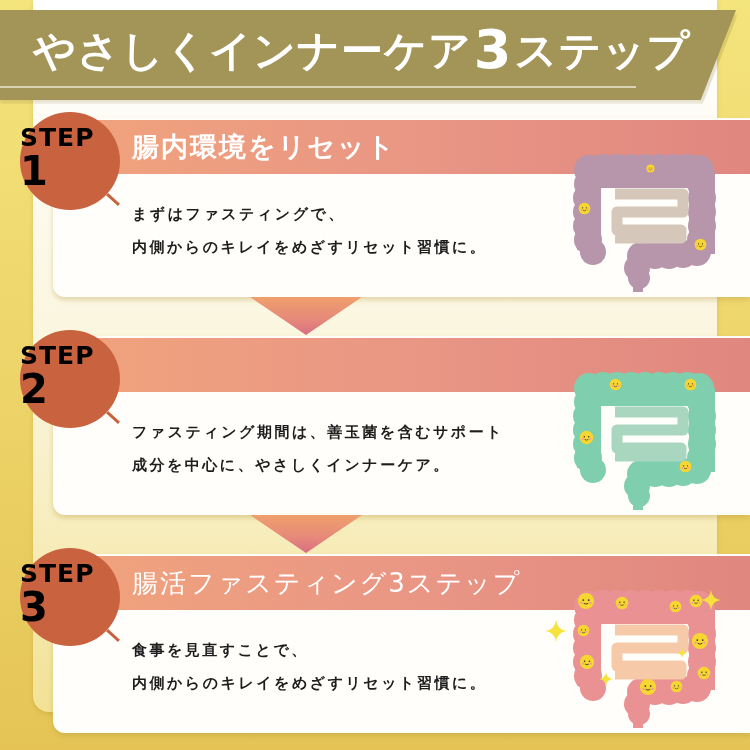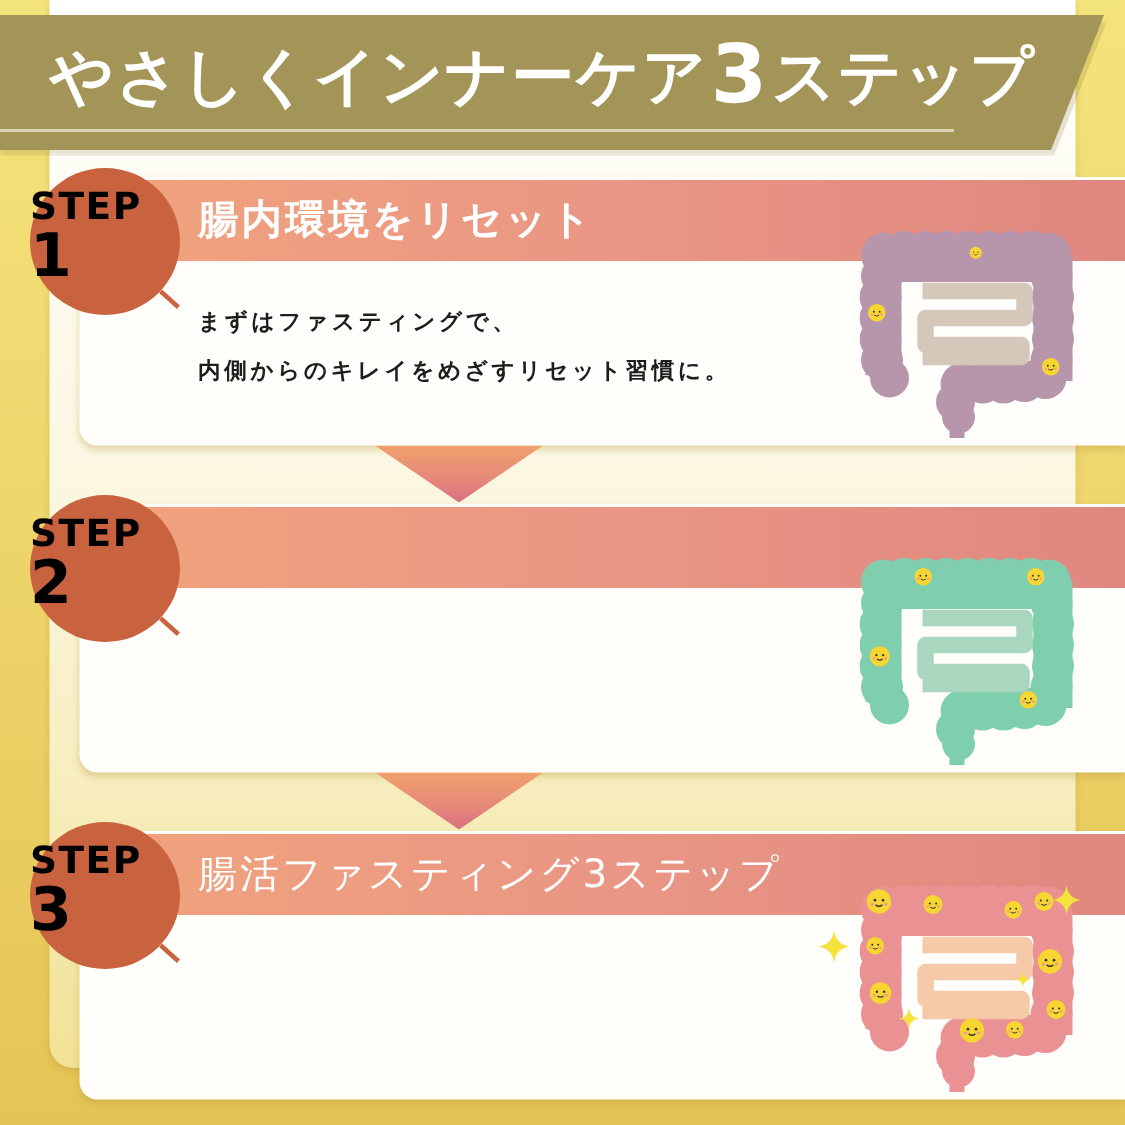--- a/index.html
+++ b/index.html
@@ -156,20 +156,24 @@
       <use href="#smiley" x="5" y="48" width="13" height="13"></use>
       <use href="#smiley" x="121" y="84" width="13" height="13"></use>
     </svg>
   </div>
 </div>
 
 <div class="arrow" style="top:297px"></div>
 
 <div class="card" style="top:336px">
   <div class="card-header"></div>
+  <div class="card-body">
+    <div>ファスティング期間は、善玉菌を含むサポート</div>
+    <div>成分を中心に、やさしくインナーケア。</div>
+  </div>
   <div class="step-tail"></div>
   <div class="step-badge">
     <span class="step-label">STEP</span>
     <span class="step-num">2</span>
   </div>
   <div class="illus" style="color:#7fcfae;--inner:#a9d6bf">
     <svg viewBox="0 0 144 140">
       <use href="#intestine"></use>
       <use href="#smiley" x="36" y="6" width="13" height="13"></use>
       <use href="#smiley" x="111" y="6" width="13" height="13"></use>
@@ -177,20 +181,24 @@
       <use href="#smiley" x="106" y="88" width="13" height="13"></use>
     </svg>
   </div>
 </div>
 
 <div class="arrow" style="top:515px"></div>
 
 <div class="card" style="top:554px">
   <div class="card-header"></div>
   <div class="card-title light">腸活ファスティング3ステップ</div>
+  <div class="card-body">
+    <div>食事を見直すことで、</div>
+    <div>内側からのキレイをめざすリセット習慣に。</div>
+  </div>
   <div class="step-tail"></div>
   <div class="step-badge">
     <span class="step-label">STEP</span>
     <span class="step-num">3</span>
   </div>
   <div class="illus" style="color:#ea9194;--inner:#f6c9a9">
     <svg viewBox="0 0 144 140">
       <use href="#intestine"></use>
       <use href="#smiley" x="4" y="2" width="18" height="18"></use>
       <use href="#smiley" x="42" y="6" width="14" height="14"></use>

